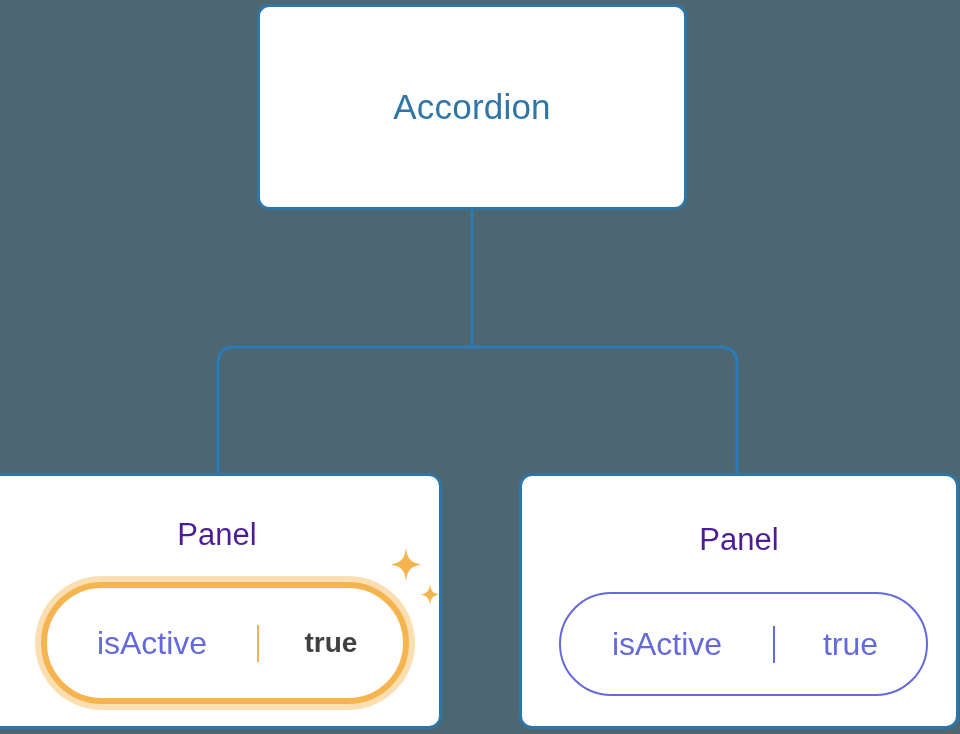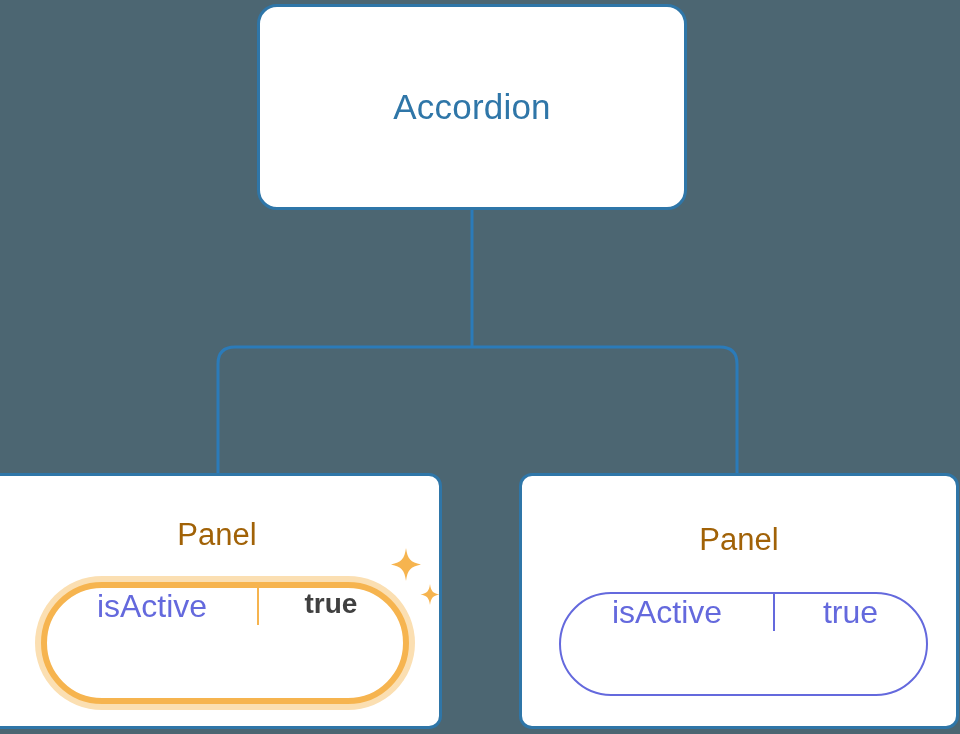--- a/index.html
+++ b/index.html
@@ -29,21 +29,21 @@
     width: 960px;
     height: 734px;
     pointer-events: none;
   }
 
   
   .node-card {
     position: absolute;
     background: #ffffff;
     border: 3px solid #2f76a8;
-    border-radius: 20px;
+    border-radius: 12px;
     box-sizing: border-box;
   }
 
   #node-root {
     left: 257px;
     top: 4px;
     width: 430px;
     height: 206px;
     display: flex;
     align-items: center;
@@ -77,34 +77,34 @@
   .panel-inner {
     position: relative;
     width: 100%;
     height: 100%;
   }
 
   .panel-title {
     position: absolute;
     width: 100%;
     text-align: center;
-    color: #a16207;
+    color: #4c1d95;
     font-size: 31px;
     font-weight: 400;
     white-space: nowrap;
   }
 
   #node-panel-left .panel-title { top: 41px; left: 14px; width: 428px; }
   #node-panel-right .panel-title { top: 46px; }
 
   
   .prop-pill {
     position: absolute;
     display: flex;
-    align-items: flex-start;
+    align-items: center;
     box-sizing: border-box;
     background: #ffffff;
   }
 
   .pill-key, .pill-val {
     display: flex;
     align-items: center;
     justify-content: center;
     box-sizing: border-box;
     white-space: nowrap;

